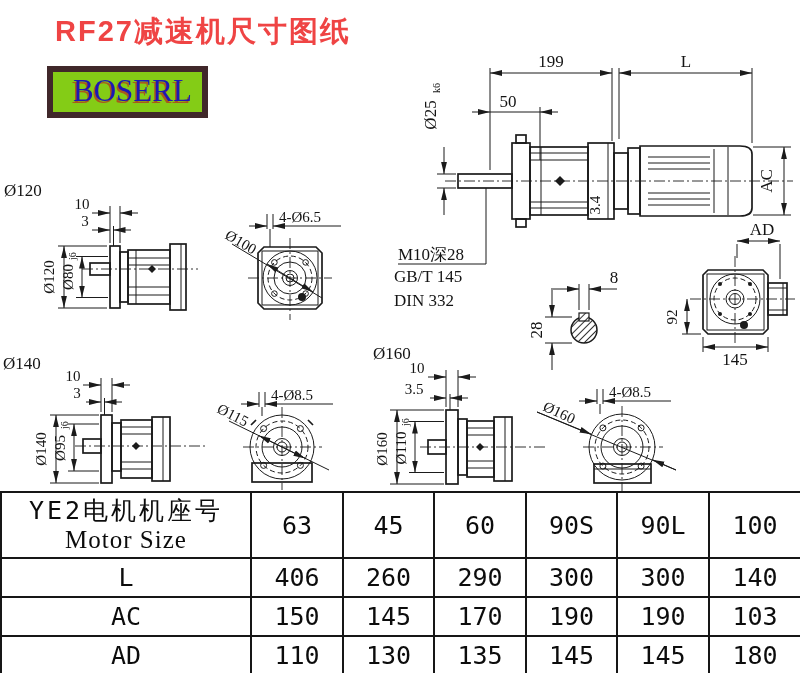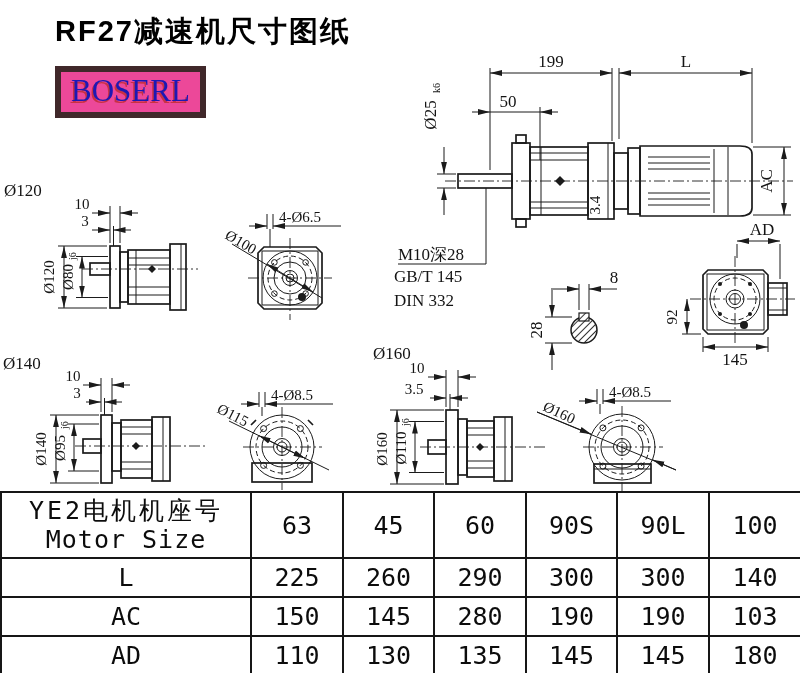--- a/index.html
+++ b/index.html
@@ -1,42 +1,42 @@
 <!DOCTYPE html>
 <html><head>
 <meta charset="utf-8">
 <style>
   html,body{margin:0;padding:0;background:#fff;}
   .sheet{position:relative;width:800px;height:673px;background:#ffffff;overflow:hidden;
          font-family:"Liberation Sans","DejaVu Sans",sans-serif;color:#111;}
   .title{position:absolute;left:55px;top:12px;font-size:29px;font-weight:bold;
-         letter-spacing:2px;color:#000000;}
-  .logo{position:absolute;left:55px;top:66px;border:6px solid #40282a;background:#ec4899;
-        padding:1px 10px 3px 10px;}
+         letter-spacing:2px;color:#ef4444;}
+  .logo{position:absolute;left:47px;top:66px;border:6px solid #40282a;background:#84cc16;
+        padding:1px 10px 3px 20px;}
   .logo span{font-family:"Liberation Serif","DejaVu Serif",serif;font-size:31px;
         color:#1d18b4;letter-spacing:0px;text-shadow:-1.5px 1.5px 0 rgba(185,40,30,.7);}
   svg{position:absolute;left:0;top:0;}
   svg .ol{fill:none;stroke:#1b1b1b;stroke-width:1.7;}
   svg .tl{fill:none;stroke:#1b1b1b;stroke-width:1;}
   svg .dl{fill:none;stroke:#1b1b1b;stroke-width:1;}
   svg .cl{fill:none;stroke:#1b1b1b;stroke-width:.9;stroke-dasharray:11 3 2 3;}
   svg .bc{fill:none;stroke:#1b1b1b;stroke-width:1;stroke-dasharray:5 3;}
   svg text.dim{font-family:"Liberation Serif","DejaVu Serif",serif;fill:#141414;font-size:15px;}
   svg text.big{font-size:17px;}
   svg text.sub{font-size:10px;}
   svg .fl{fill:#1b1b1b;stroke:none;}
   
   .spec{position:absolute;left:0;top:491px;width:800px;border-collapse:collapse;
         table-layout:fixed;font-family:"DejaVu Sans Mono","Liberation Mono",monospace;}
   .spec td{border:2px solid #161616;text-align:center;vertical-align:middle;
         font-size:25px;color:#0c0c0c;padding:0;}
   .spec tr.hd td{height:64px;margin-left:16px;}
   .spec tr.rw td{height:37px;}
   .hd .cn{display:block;font-size:25px;letter-spacing:3px;line-height:1.2;}
-  .hd .en{display:block;font-size:25px;letter-spacing:1px;line-height:1.1;}
+  .hd .en{display:block;font-size:25px;letter-spacing:1px;line-height:1.1;font-family:Liberation Serif, serif;}
 </style>
 </head>
 <body>
 
 <div class="sheet">
 
   <div class="title">RF27减速机尺寸图纸</div>
   <div class="logo">
     <span>BOSERL</span>
   </div>
@@ -340,32 +340,32 @@
         </td>
         <td>63</td>
         <td>45</td>
         <td>60</td>
         <td>90S</td>
         <td>90L</td>
         <td>100</td>
       </tr>
       <tr class="rw">
         <td>L</td>
-        <td>225</td>
+        <td>406</td>
         <td>260</td>
         <td>290</td>
         <td>300</td>
         <td>300</td>
         <td>140</td>
       </tr>
       <tr class="rw">
         <td>AC</td>
         <td>150</td>
         <td>145</td>
-        <td>280</td>
+        <td>170</td>
         <td>190</td>
         <td>190</td>
         <td>103</td>
       </tr>
       <tr class="rw">
         <td>AD</td>
         <td>110</td>
         <td>130</td>
         <td>135</td>
         <td>145</td>

